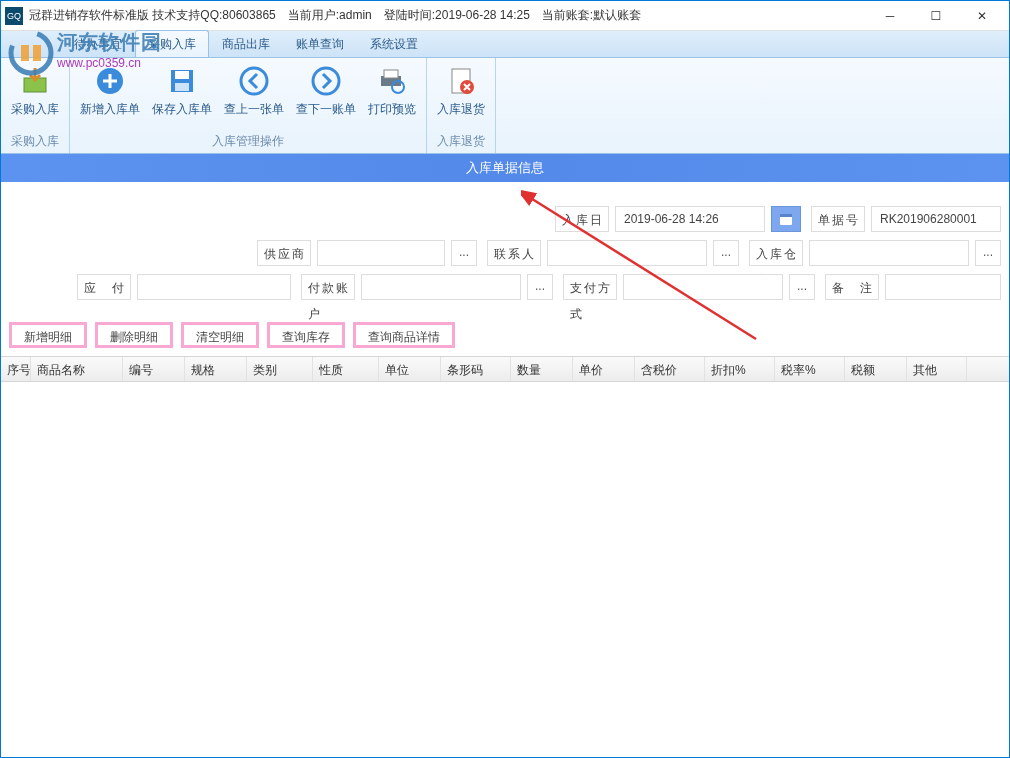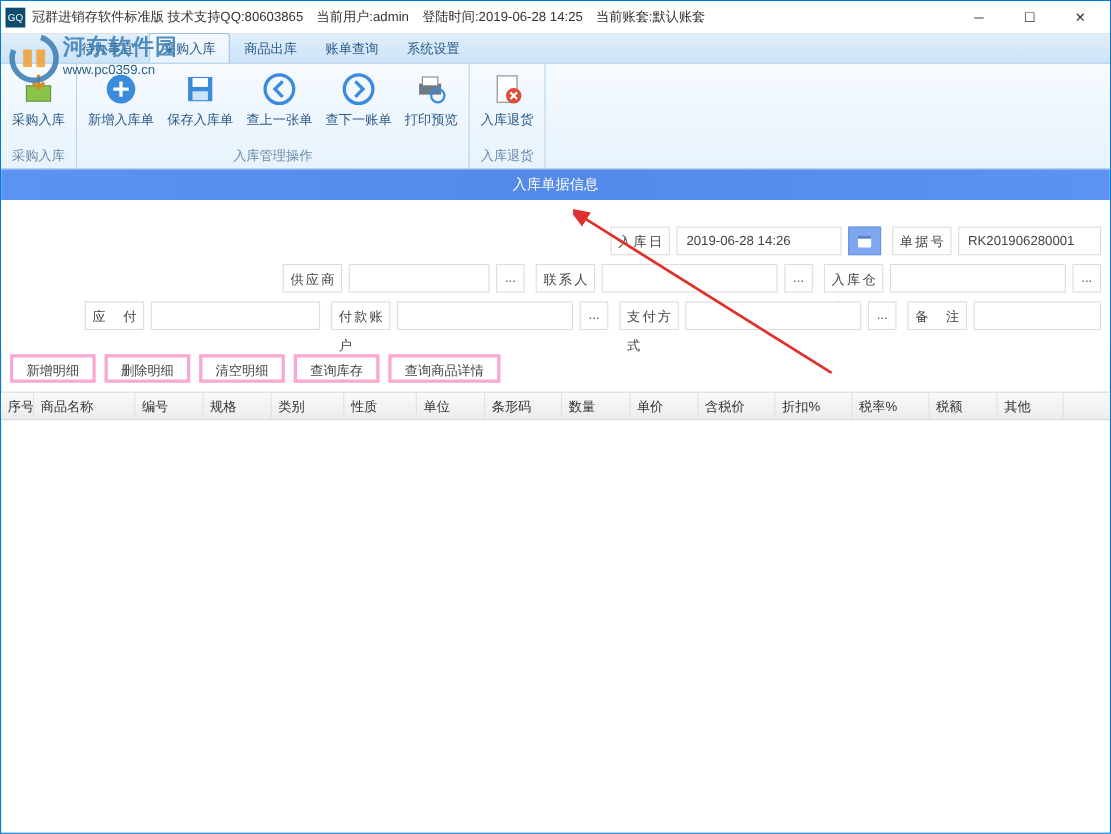--- a/index.html
+++ b/index.html
@@ -11,21 +11,21 @@
 .titlebar span { color: #333; }
 .titlebar .winctrl { margin-left: auto; display: flex; }
 .titlebar .winctrl div { width: 46px; height: 30px; display: flex; align-items: center; justify-content: center; color: #333; cursor: pointer; }
 
 
 .watermark { position: absolute; top: 28px; left: 6px; display: flex; z-index: 20; opacity: 0.88; }
 .watermark .wmicon { width: 48px; height: 48px; position: relative; }
 .watermark .wmicon svg { width: 48px; height: 48px; }
 .watermark .wmtxt { display: flex; flex-direction: column; margin-left: 2px; }
 .watermark .wmtxt .l1 { color: #3d7fb5; font-size: 20px; font-weight: bold; letter-spacing: 1px; }
-.watermark .wmtxt .l2 { color: #0c4a6e; font-size: 12px; }
+.watermark .wmtxt .l2 { color: #a21caf; font-size: 12px; }
 
 
 .tabrow { height: 27px; background: linear-gradient(#dfeefb,#cde3f7); display: flex; align-items: flex-end; padding-left: 60px; border-bottom: 1px solid #9ac2e6; }
 .tabrow .tab { padding: 5px 12px 4px; color: #2a5a8a; cursor: pointer; border: 1px solid transparent; border-bottom: none; }
 .tabrow .tab.active { background: linear-gradient(#f5faff,#e8f3fc); border-color: #9ac2e6; border-radius: 3px 3px 0 0; }
 
 
 .ribbon { height: 96px; background: linear-gradient(#f5faff,#e8f3fc); border-bottom: 1px solid #9ac2e6; display: flex; }
 .rgroup { border-right: 1px solid #b7d5ee; display: flex; flex-direction: column; }
 .rgroup .items { flex: 1; display: flex; padding: 3px 4px 0; }

